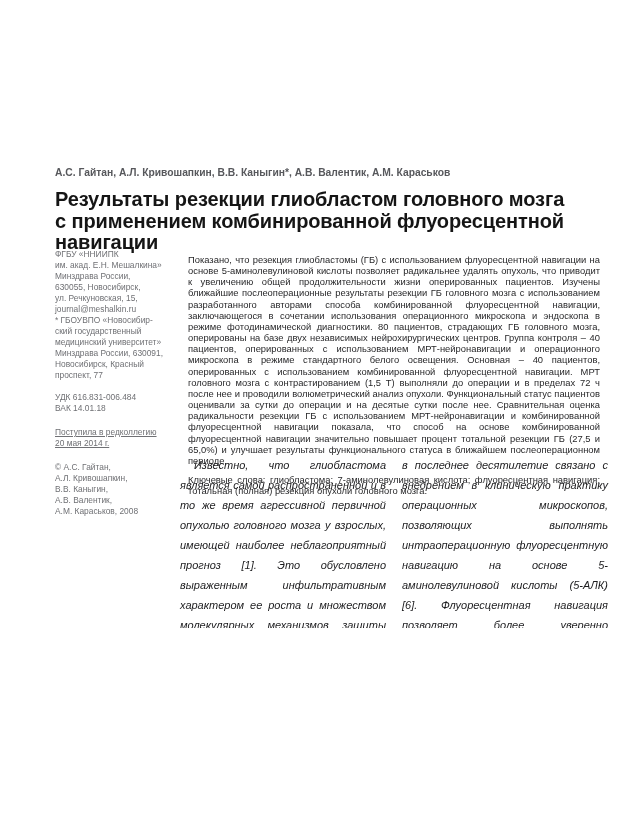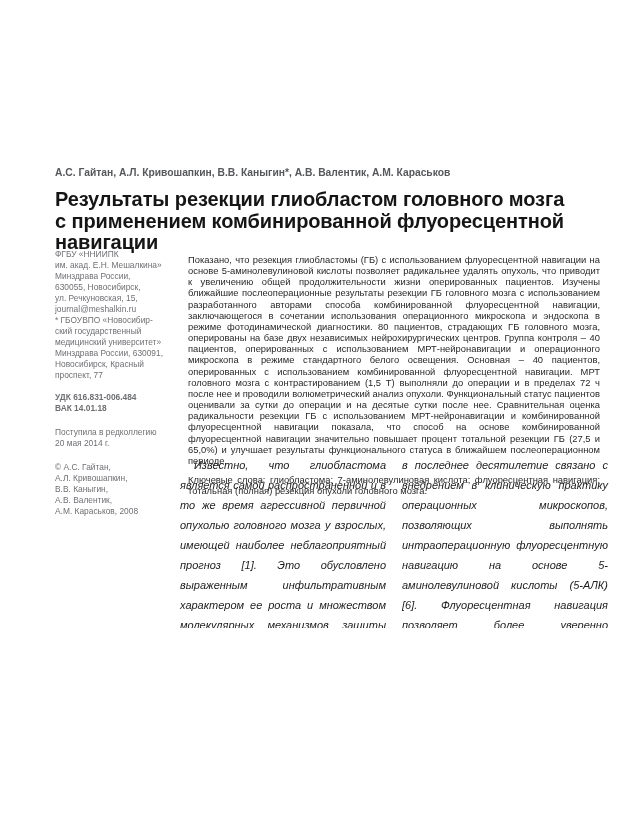--- a/index.html
+++ b/index.html
@@ -30,22 +30,22 @@
     white-space: pre-line;
   }
   .sidebar {
     position: absolute;
     left: 55px; top: 249px; width: 124px;
     font-size: 8.4px;
     line-height: 11px;
     color: #6f7074;
   }
   .meta { margin: 0 0 11px 0; white-space: pre-line; }
-  .meta.udc-block { margin-bottom: 13px; font-weight: bold; }
-  .meta.received-block { margin-bottom: 13px; }
+  .meta.udc-block { margin-bottom: 13px; }
+  .meta.received-block { margin-bottom: 13px; text-decoration: underline; }
   .meta.copyright-block { margin-bottom: 0; }
   .abstract {
     position: absolute;
     left: 180px; top: 246px; width: 428px;
     color: #28282a;
     font-size: 9.4px;
     line-height: 11.15px;
   }
   .abstract p { margin: 8px; text-align: justify; }
   .body-columns {

